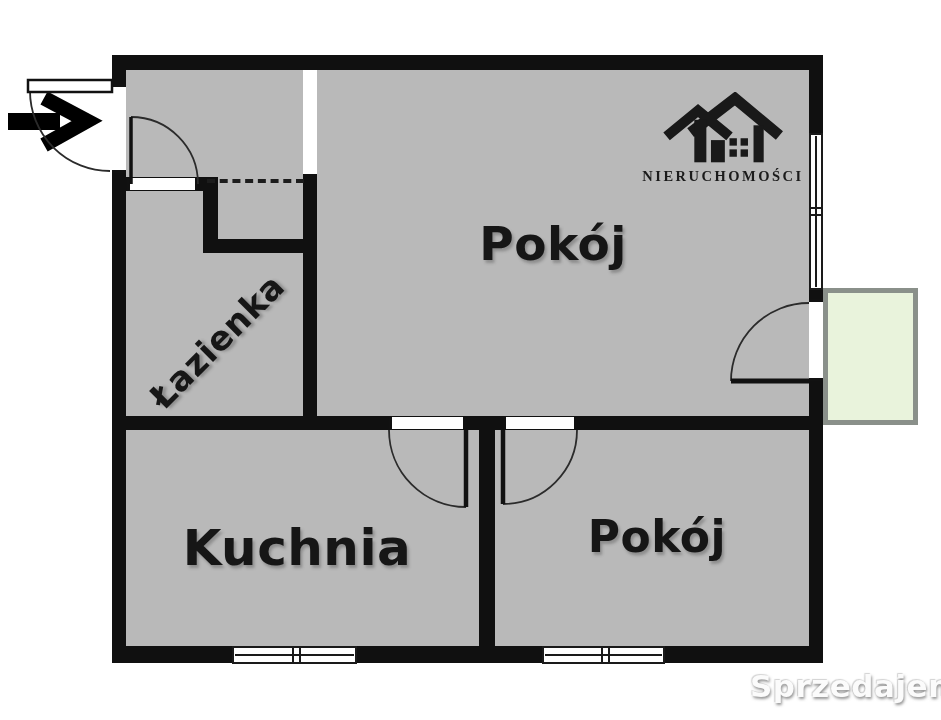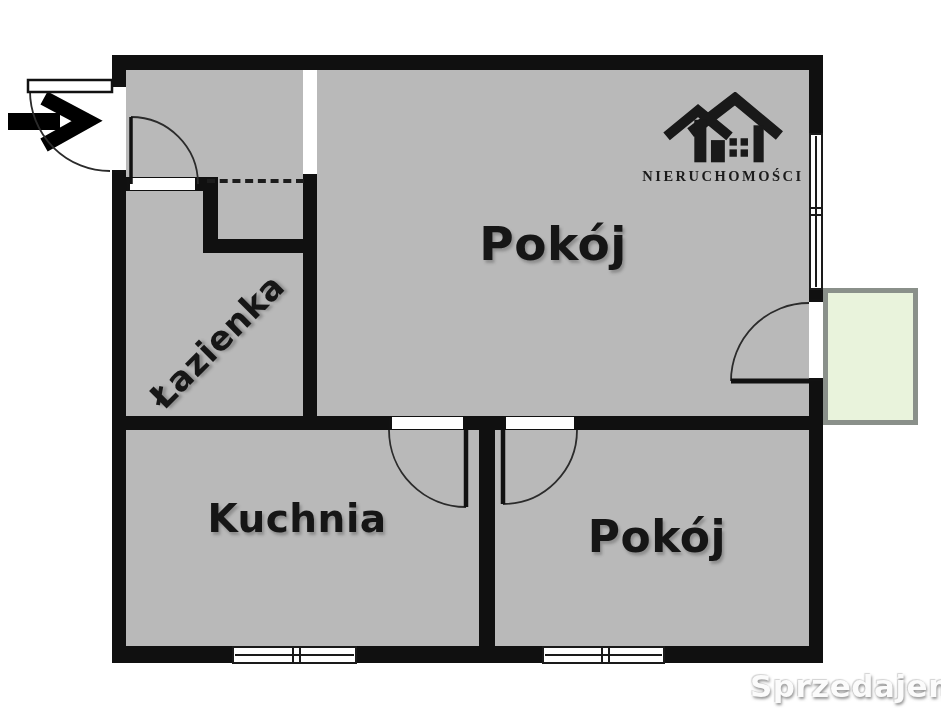--- a/index.html
+++ b/index.html
@@ -103,21 +103,21 @@
     </g>
 
     <g>
       <path d="M731,381 A78,78 0 0 1 809,303" fill="none" stroke="#2b2b2b" stroke-width="1.8"></path>
       <path d="M731,381 L809,381" stroke="#111" stroke-width="5"></path>
     </g>
   </svg>
 
   <div class="abs lbl" style="left:553px;top:243px;font-size:47px;">Pokój</div>
   <div class="abs lbl lbl-rot" style="left:217px;top:341px;font-size:34px;">Łazienka</div>
-  <div class="abs lbl" style="left:297px;top:518px;font-size:39px;">Kuchnia</div>
+  <div class="abs lbl" style="left:297px;top:548px;font-size:50px;">Kuchnia</div>
   <div class="abs lbl" style="left:657px;top:536px;font-size:44px;">Pokój</div>
 
   <div class="abs logo" style="left:613px;top:92px;">
     <svg width="122" height="74" viewBox="0 0 130 80" style="margin:0 auto;">
       <polyline points="30,44 78,7 126,47" fill="none" stroke="#191919" stroke-width="12"></polyline>
       <polyline points="4,48 38,20 72,48" fill="none" stroke="#191919" stroke-width="11"></polyline>
       <rect x="34" y="30" width="13" height="46" fill="#191919"></rect>
       <rect x="98" y="36" width="11" height="40" fill="#191919"></rect>
       <rect x="52" y="52" width="15" height="24" fill="#191919"></rect>
       <rect x="72" y="50" width="8" height="8" fill="#191919"></rect>

